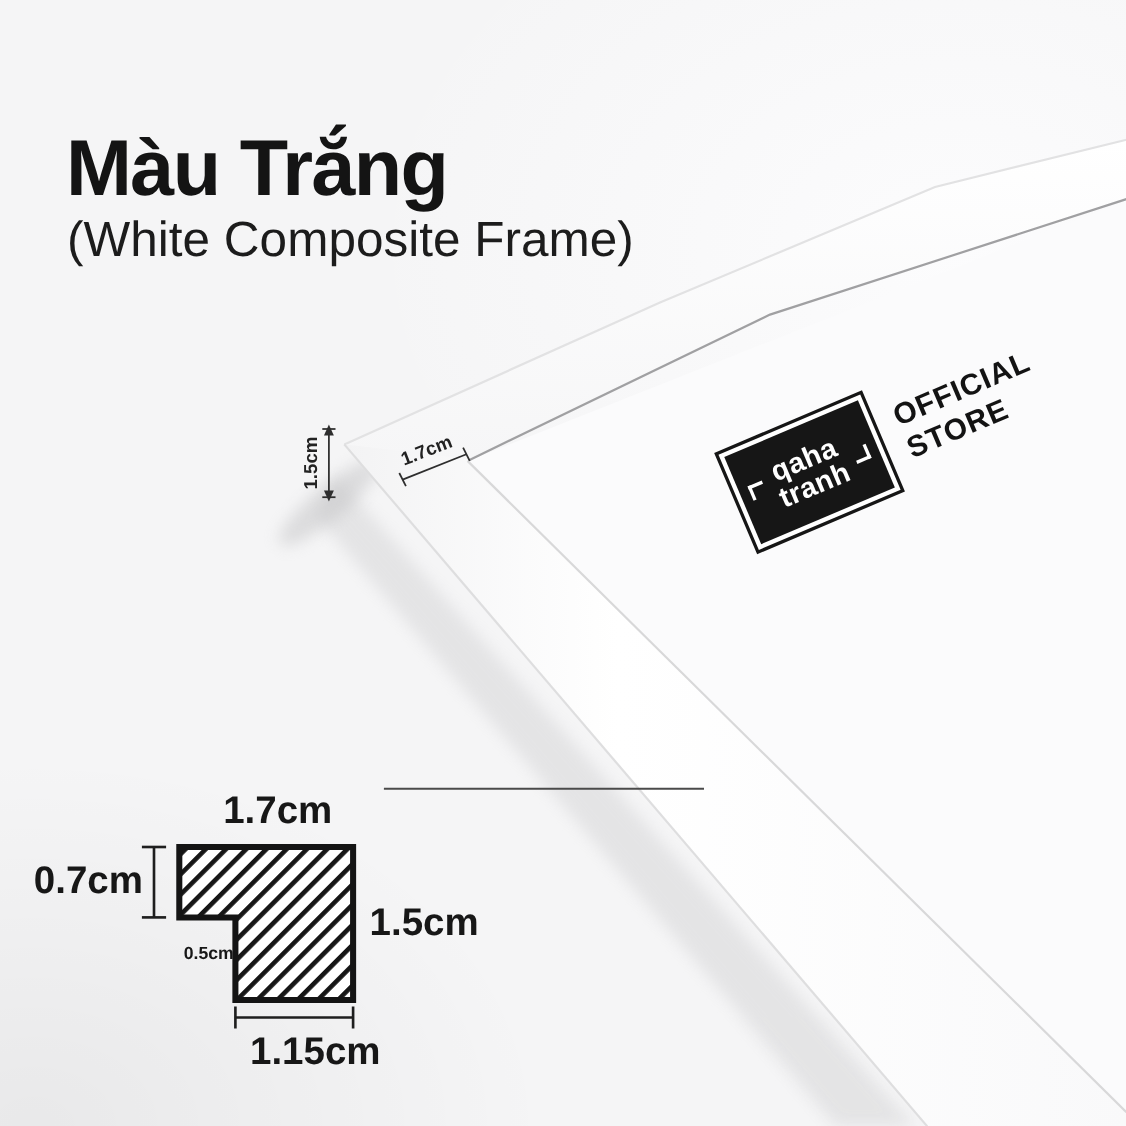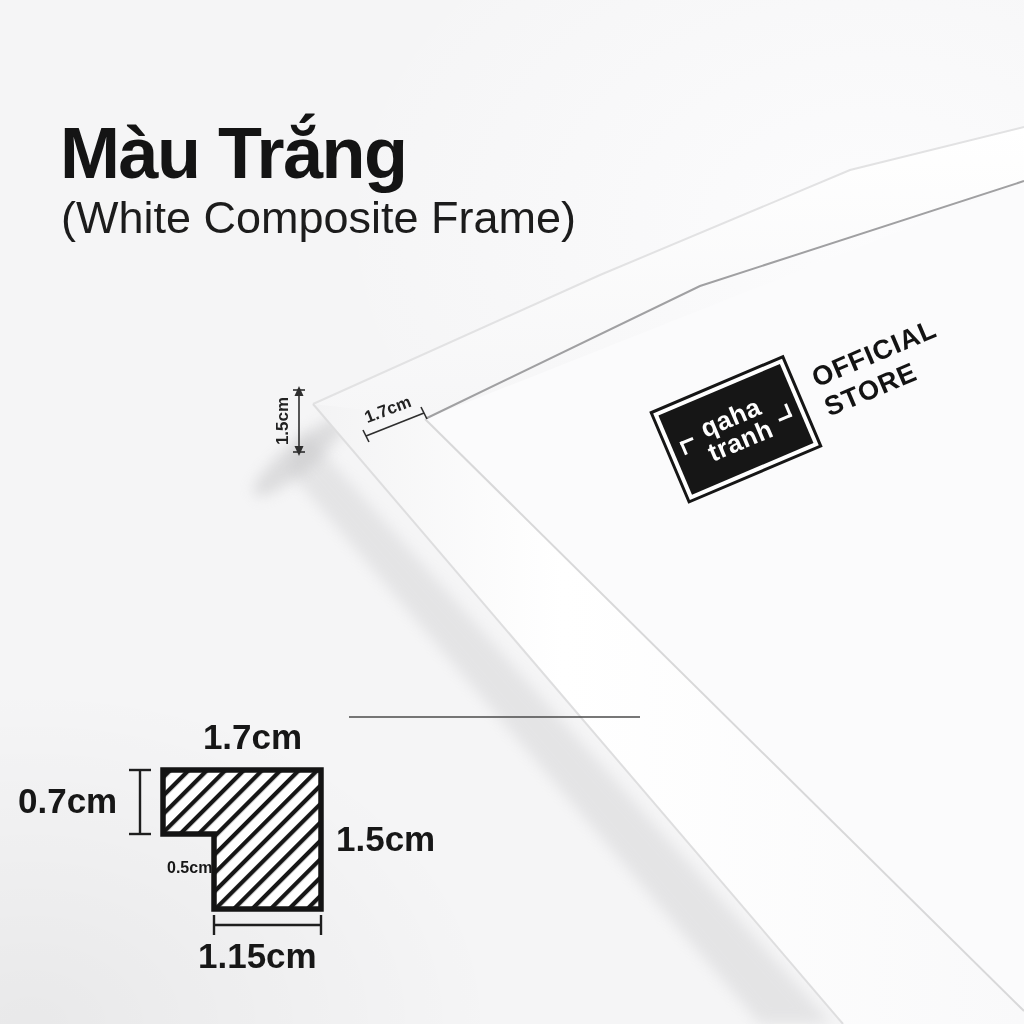--- a/index.html
+++ b/index.html
@@ -31,23 +31,23 @@
   .badge-name{color:#ffffff;font-size:26px;font-weight:700;line-height:0.98;
               letter-spacing:0.5px;text-align:center;}
   .crop{width:14px;height:14px;flex:0 0 auto;}
   .crop-l{border-top:3px solid #fff;border-left:3px solid #fff;margin-top:-6px;}
   .crop-r{border-bottom:3px solid #fff;border-right:3px solid #fff;margin-bottom:-6px;}
   .official{font-size:27px;font-weight:700;line-height:1.2;letter-spacing:1px;color:#131313;white-space:nowrap;}
 
   
   .dim{font-weight:700;color:#171717;font-size:35px;white-space:nowrap;}
   .dim-top{left:185px;top:717px;width:135px;text-align:center;}
-  .dim-left{left:18px;top:781px;width:112px;}
+  .dim-left{left:18px;top:781px;width:112px;text-align:right;}
   .dim-right{left:336px;top:819px;}
-  .dim-bottom{left:198px;top:936px;width:148px;text-align:left;}
+  .dim-bottom{left:198px;top:936px;width:148px;text-align:right;}
   .dim-step{left:167px;top:859px;font-size:16px;}
 </style>
 </head>
 <body>
 
 <div id="root">
 
   <svg width="1024" height="1024" viewBox="0 0 1024 1024">
     <defs>
       <pattern id="hatch" width="13" height="13" patternUnits="userSpaceOnUse" patternTransform="rotate(-45)">

